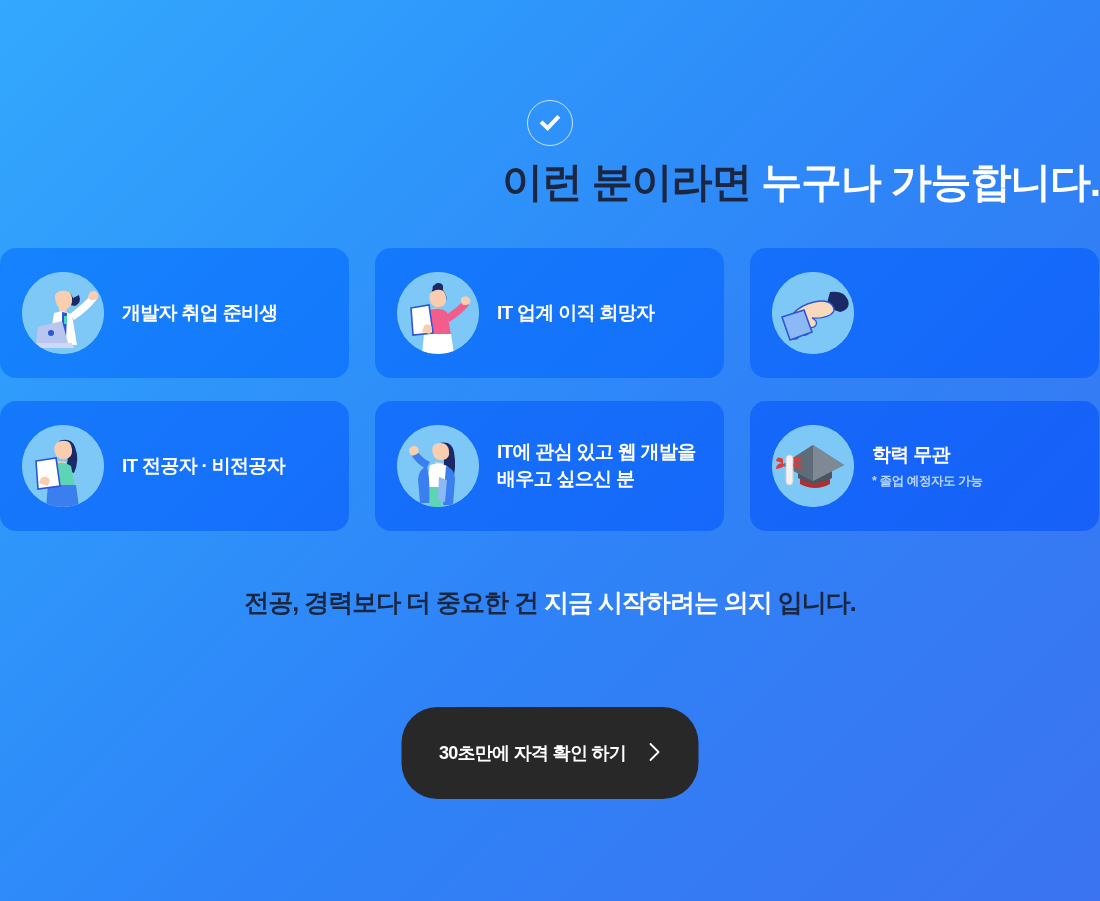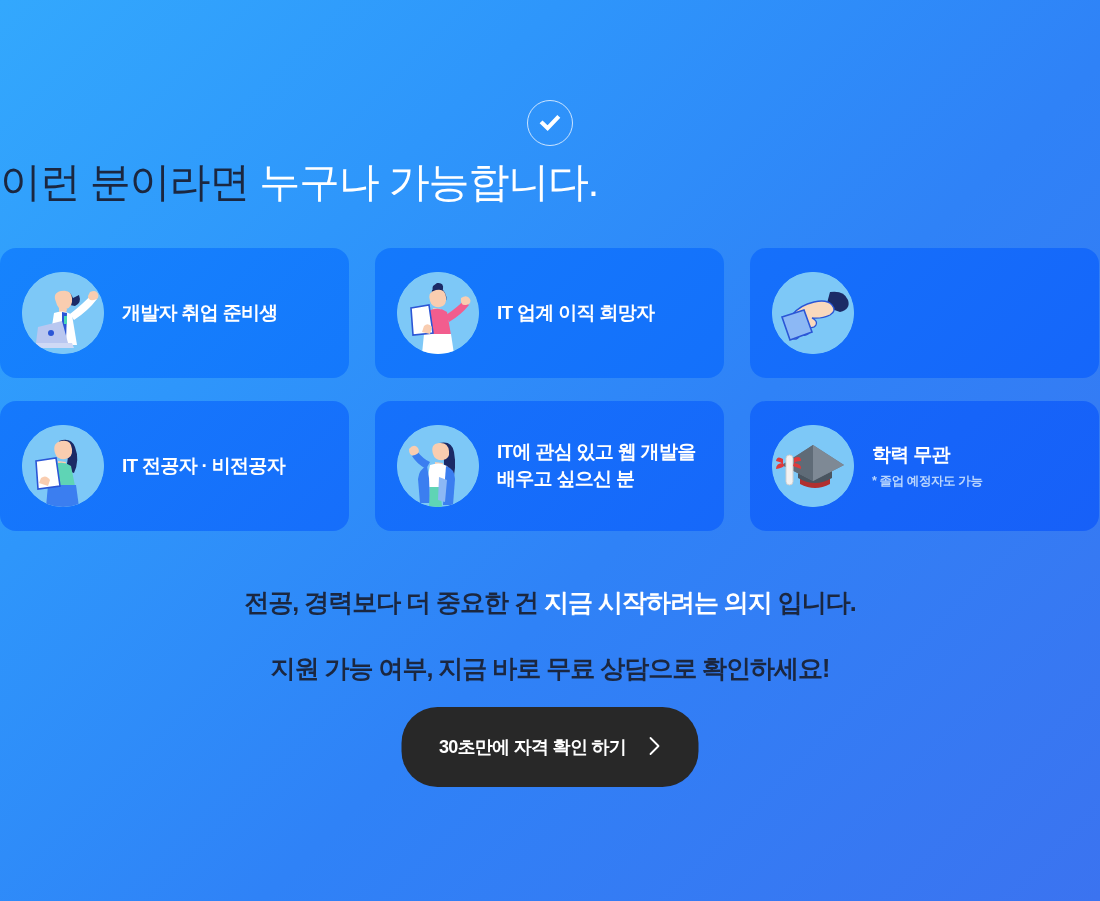--- a/index.html
+++ b/index.html
@@ -38,23 +38,23 @@
     box-sizing: border-box;
   }
   .check-badge svg { display: block; }
 
   
   .headline {
     position: absolute;
     left: 0;
     right: 0;
     top: 158px;
-    text-align: left;
+    text-align: right;
     font-size: 41px;
-    font-weight: normal;
+    font-weight: bold;
     letter-spacing: -1.2px;
     line-height: 1.2;
     white-space: nowrap;
   }
   .headline .dark { color: #1b2740; }
   .headline .light { color: #ffffff; }
 
   
   .cards {
     position: absolute;
@@ -129,21 +129,21 @@
   .tagline .dark { color: #1b2740; margin-top: 30px; }
   .tagline .light { color: #ffffff; }
 
   
   .cta {
     position: absolute;
     left: 50%;
     top: 707px;
     transform: translateX(-50%);
     width: 297px;
-    height: 80px;
+    height: 92px;
     border-radius: 36px;
     background: #282828;
     border: none;
     color: #ffffff;
     display: flex;
     align-items: center;
     justify-content: center;
     gap: 22px;
     cursor: pointer;
     padding: 0;
@@ -288,21 +288,20 @@
       <div class="card-text">
         <div class="card-title">학력 무관</div>
         <div class="card-sub">* 졸업 예정자도 가능</div>
       </div>
     </div>
 
   </div>
 
   <div class="tagline">
     <div><span class="dark">전공, 경력보다 더 중요한 건 </span><span class="light">지금 시작하려는 의지</span><span class="dark"> 입니다.</span></div>
-    <div class="dark">지원 가능 여부, 지금 바로 무료 상담으로 확인하세요!</div>
   </div>
 
   <button class="cta">
     <span class="cta-label">30초만에 자격 확인 하기</span>
     <span class="cta-chevron">
       <svg width="13" height="20" viewBox="0 0 13 20" aria-hidden="true">
         <path d="M2 2 L10 10 L2 18" fill="none" stroke="#ffffff" stroke-width="1.8" stroke-linecap="round" stroke-linejoin="round"></path>
       </svg>
     </span>
   </button>

